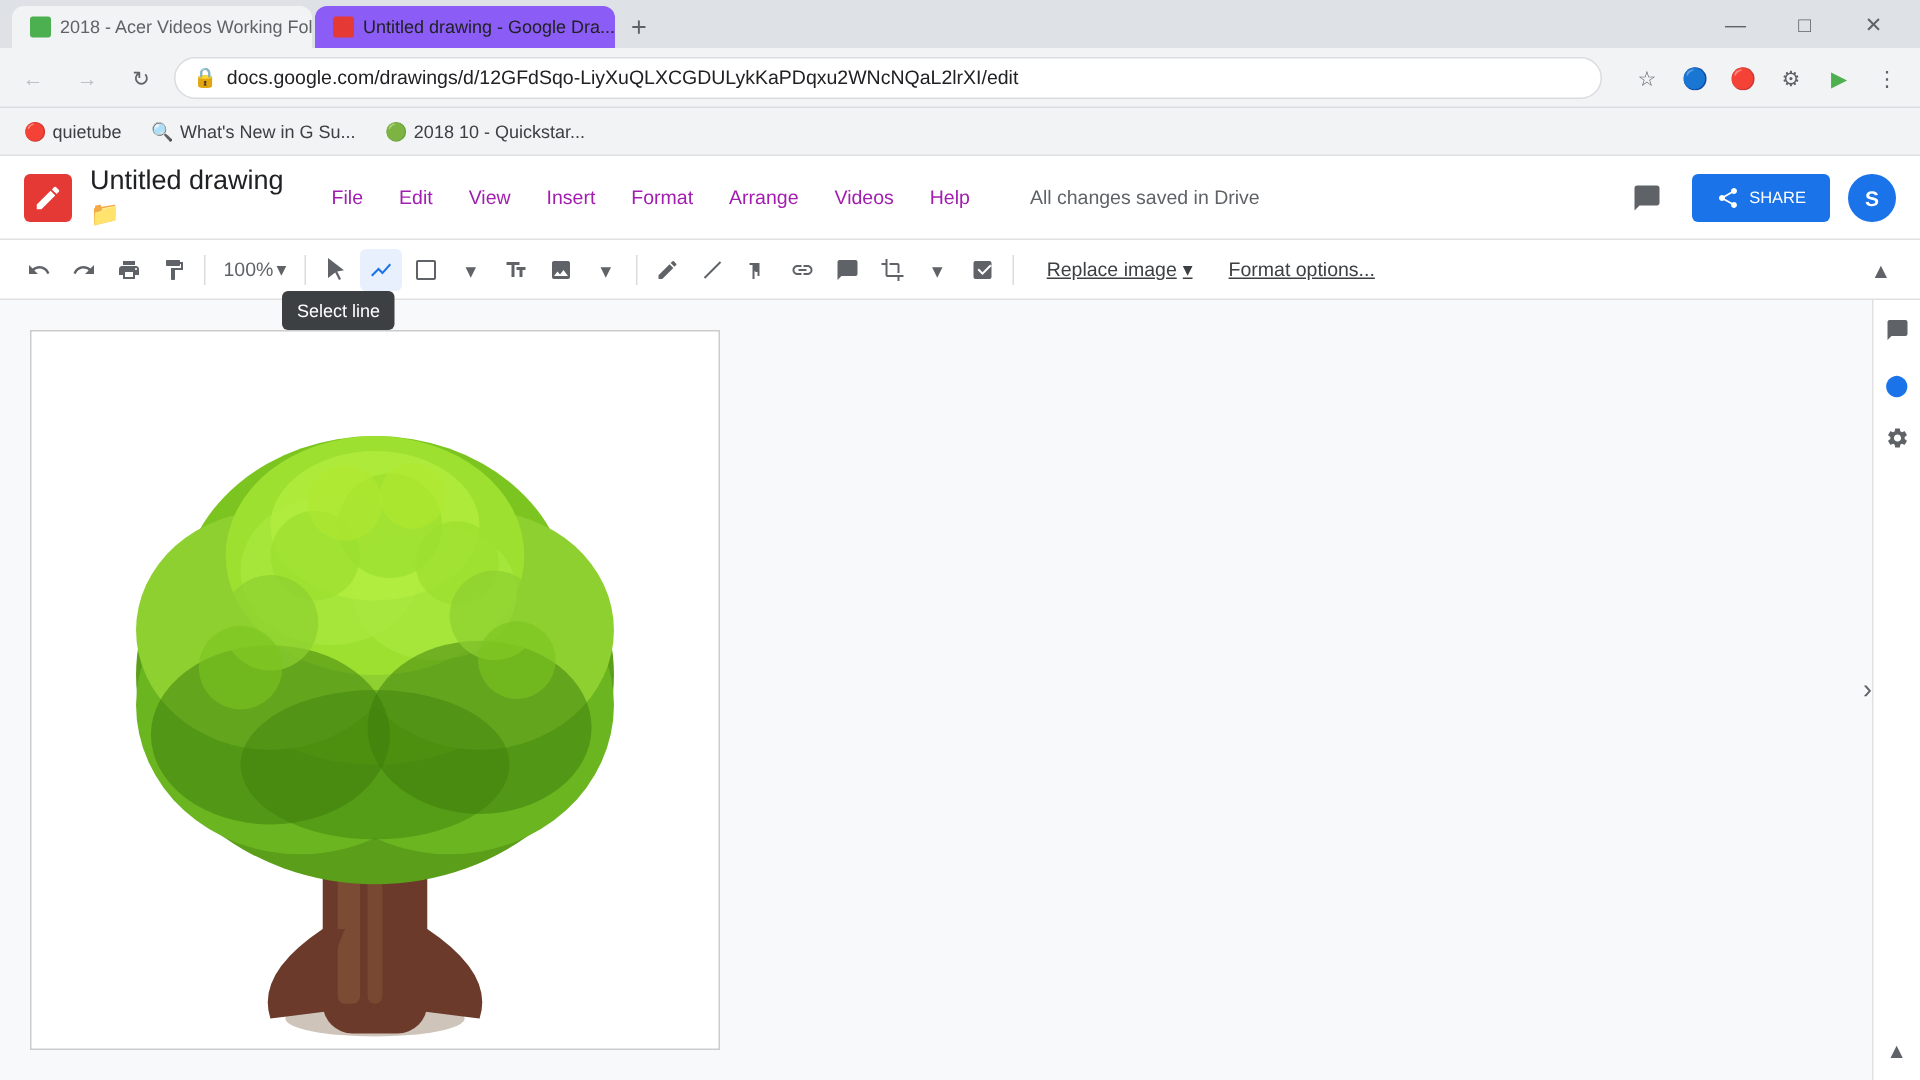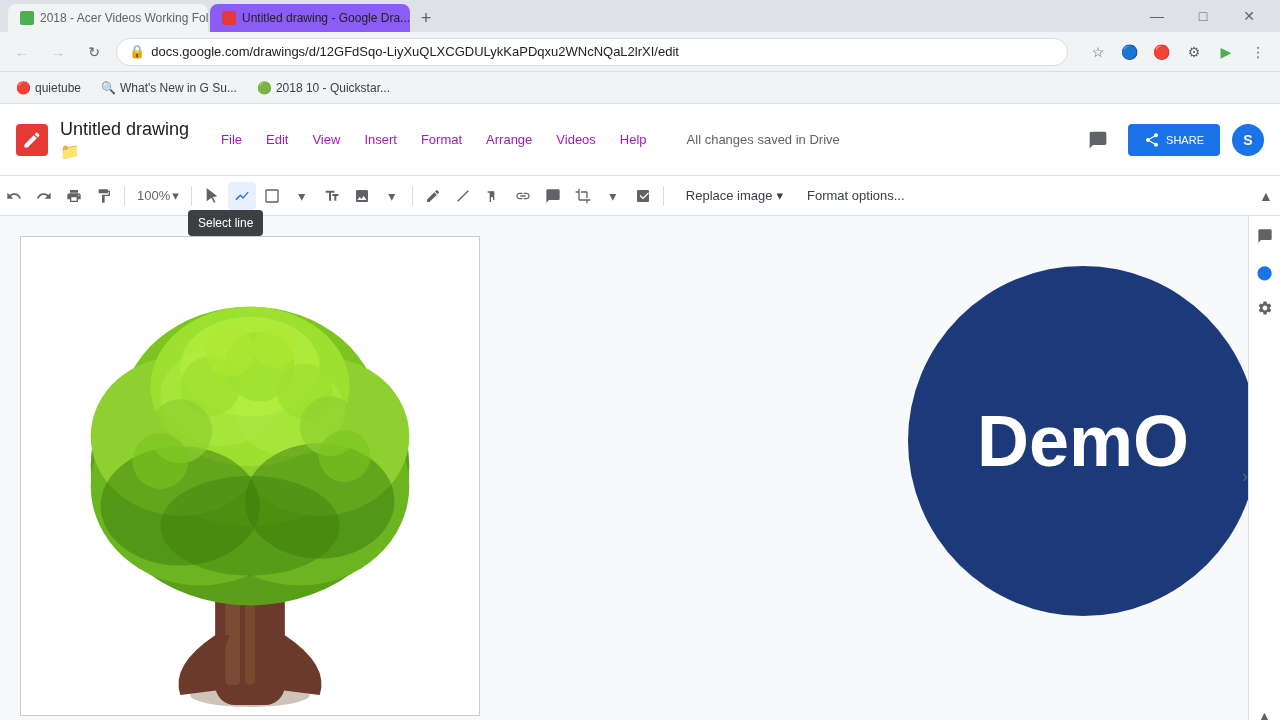--- a/index.html
+++ b/index.html
@@ -104,21 +104,21 @@
       flex-direction: column;
       background: #fff;
     }
 
     
     .app-header {
       display: flex;
       align-items: center;
       padding: 8px 16px;
       gap: 12px;
-      height: 72px;
+      height: 56px;
       border-bottom: 1px solid #e0e0e0;
     }
     .app-logo {
       width: 32px;
       height: 32px;
       background: #e53935;
       border-radius: 4px;
       display: flex;
       align-items: center;
       justify-content: center;
@@ -177,21 +177,21 @@
       color: white;
       font-size: 14px;
       font-weight: bold;
       cursor: pointer;
     }
 
     
     .toolbar {
       display: flex;
       align-items: center;
-      padding: 4px 0;
+      padding: 4px 12px;
       gap: 2px;
       height: 40px;
       border-bottom: 1px solid #e0e0e0;
       background: #fff;
       position: relative;
     }
     .tb-btn {
       width: 28px;
       height: 28px;
       display: flex;
@@ -232,20 +232,21 @@
     }
     .ft-btn {
       display: flex;
       align-items: center;
       gap: 4px;
       padding: 4px 8px;
       font-size: 13px;
       color: #3c4043;
       cursor: pointer;
       border-radius: 4px;
+      text-decoration: underline;
     }
 
     
     .canvas-wrapper {
       flex: 1;
       background: #f8f9fa;
       overflow: hidden;
       position: relative;
       display: flex;
       align-items: flex-start;
@@ -582,23 +583,20 @@
               <circle cx="160" cy="195" r="32" fill="#8dd030" opacity="0.7"></circle>
               <circle cx="310" cy="190" r="30" fill="#8dd030" opacity="0.7"></circle>
 
               <circle cx="210" cy="115" r="25" fill="#b0e830" opacity="0.6"></circle>
               <circle cx="255" cy="110" r="22" fill="#b0e830" opacity="0.6"></circle>
               <circle cx="140" cy="225" r="28" fill="#7cc520" opacity="0.6"></circle>
               <circle cx="325" cy="220" r="26" fill="#7cc520" opacity="0.6"></circle>
             </svg>
           </div>
 
-          <div class="demo-circle">
-            <span class="demo-text">DemO</span>
-          </div>
 
           <div class="scroll-right">›</div>
         </div>
 
         <div style="width:32px; background:#fff; border-left:1px solid #e0e0e0; display:flex; flex-direction:column; align-items:center; padding:8px 0; gap:12px;">
           <div class="sidebar-btn" style="color:#5f6368;">
             <svg width="16" height="16" viewBox="0 0 24 24" fill="currentColor">
                 <path d="M20 2H4c-1.1 0-2 .9-2 2v18l4-4h14c1.1 0 2-.9 2-2V4c0-1.1-.9-2-2-2z"></path>
               </svg>
           </div>

